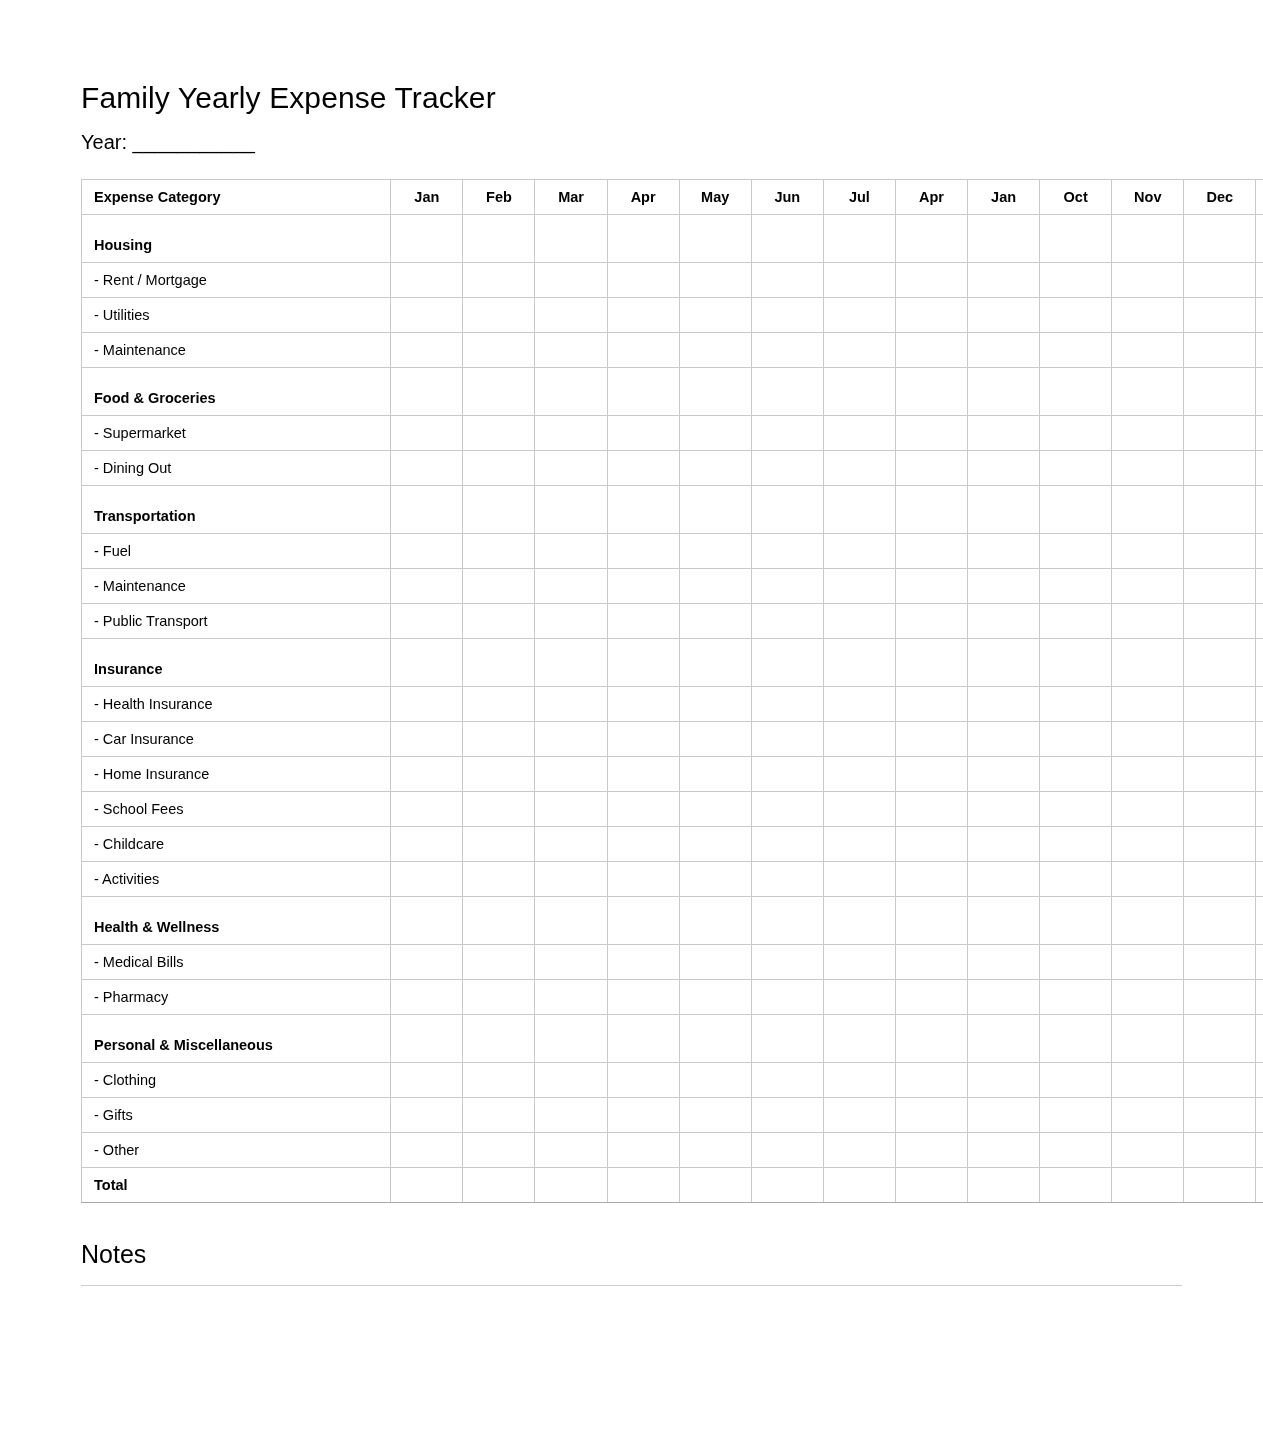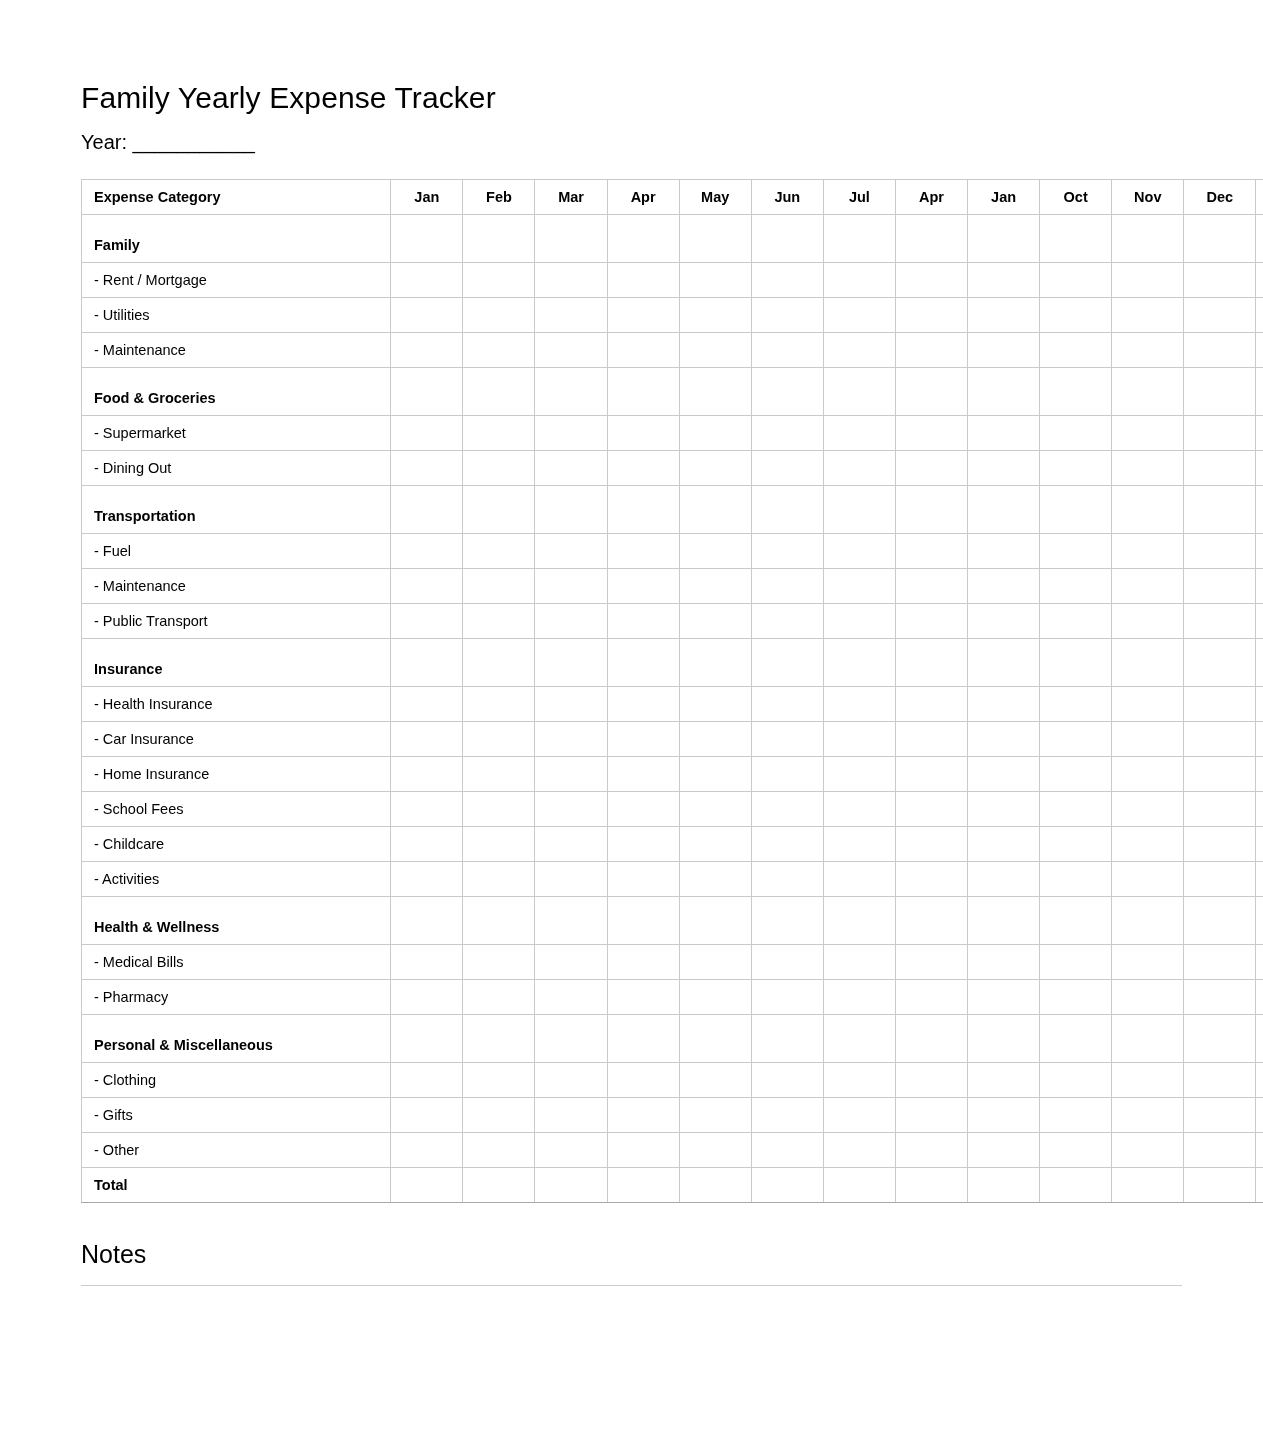--- a/index.html
+++ b/index.html
@@ -122,21 +122,21 @@
         <th class="month-head">Apr</th>
         <th class="month-head">Jan</th>
         <th class="month-head">Oct</th>
         <th class="month-head">Nov</th>
         <th class="month-head">Dec</th>
         <th class="total-head">Total</th>
       </tr>
     </thead>
     <tbody id="tracker-body">
         <tr class="category-row">
-          <td class="cat-cell">Family</td>
+          <td class="cat-cell">Housing</td>
           <td class="month-cell"></td>
           <td class="month-cell"></td>
           <td class="month-cell"></td>
           <td class="month-cell"></td>
           <td class="month-cell"></td>
           <td class="month-cell"></td>
           <td class="month-cell"></td>
           <td class="month-cell"></td>
           <td class="month-cell"></td>
           <td class="month-cell"></td>

